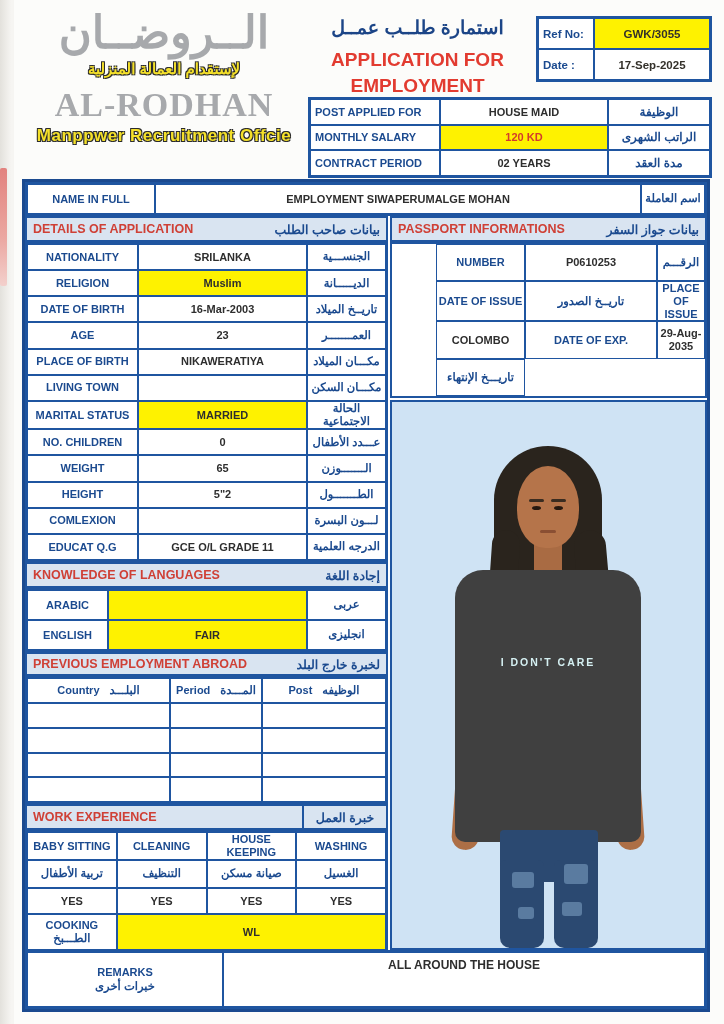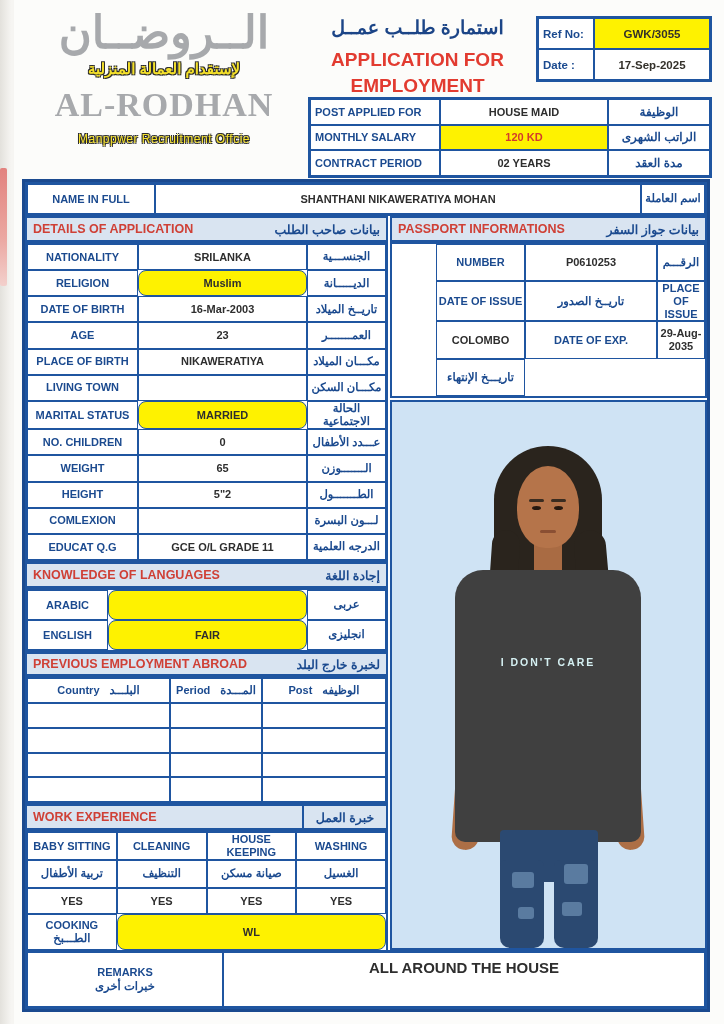--- a/index.html
+++ b/index.html
@@ -22,21 +22,21 @@
     background:linear-gradient(90deg,#e3e1dc, #f6f5f2 80%);}
   .scan-pink{position:absolute;left:0;top:168px;width:7px;height:118px;
     background:linear-gradient(180deg,#e2827e,#eba8a2 60%,#f3d0cc);border-radius:2px;}
   
   .logo{position:absolute;left:24px;top:8px;width:280px;text-align:center;}
   .logo-ar{font-size:45px;font-weight:bold;color:#a7a9ac;line-height:1.1;letter-spacing:2px;}
   .logo-ar-sub{margin-top:2px;font-size:15px;font-weight:bold;color:#f4e02a;
     text-shadow:-1px -1px 0 #2b2b2b,1px -1px 0 #2b2b2b,-1px 1px 0 #2b2b2b,1px 1px 0 #2b2b2b;}
   .logo-en{margin-top:8px;font-family:"Liberation Serif",serif;font-size:34px;font-weight:bold;
     color:#a7a9ac;letter-spacing:1px;}
-  .logo-en-sub{margin-top:8px;font-size:12px;font-weight:normal;color:#f4e02a;letter-spacing:.5px;
+  .logo-en-sub{margin-top:2px;font-size:17px;font-weight:bold;color:#f4e02a;letter-spacing:.5px;
     text-shadow:-1px -1px 0 #2b2b2b,1px -1px 0 #2b2b2b,-1px 1px 0 #2b2b2b,1px 1px 0 #2b2b2b;}
   .title-block{position:absolute;left:305px;top:16px;width:225px;text-align:center;}
   .title-ar{font-size:19px;font-weight:bold;color:#1c4587;direction:rtl;}
   .title-en{margin-top:8px;font-size:19px;font-weight:bold;color:#e23b30;line-height:1.35;}
   .refbox{position:absolute;left:536px;top:16px;width:176px;border:2px solid var(--blue);
     display:grid;grid-template-columns:56px 1fr;grid-template-rows:31px 31px;background:#fff;}
   .refbox>div{border:1px solid var(--blue);display:flex;align-items:center;padding:0 4px;
     font-size:11.5px;font-weight:bold;color:var(--blue-dark);}
   .refbox .val{justify-content:center;color:#33302a;}
   .refbox .hl{background:var(--yellow);}
@@ -51,21 +51,21 @@
   
   .main{position:absolute;left:22px;top:179px;width:688px;height:833px;
     border:3px solid var(--blue-dark);background:#fff;}
   .sec{position:absolute;background:#fff;}
   
   .grid{display:grid;border:2px solid var(--blue);}
   .grid>div{border:1px solid var(--blue);display:flex;align-items:center;justify-content:center;
     font-size:11px;font-weight:bold;color:var(--ink);text-align:center;line-height:1.15;}
   .grid .lab{color:var(--blue-dark);}
   .grid .ar{color:var(--blue-dark);direction:rtl;font-size:11.5px;}
-  .grid .hl{background:var(--yellow);border-radius:8px;}
+  .grid .hl{background:var(--yellow);}
   
   .bar{display:flex;align-items:center;justify-content:space-between;background:var(--hdr-bg);
     border:2px solid var(--blue);padding:0 6px;gap:40px;}
   .bar .en{color:var(--red);font-weight:bold;font-size:12.5px;}
   .bar .arh{color:var(--blue-dark);font-weight:bold;font-size:12.5px;direction:rtl;}
   
   .name-row{left:0;top:0;width:682px;height:34px;grid-template-columns:128px 1fr 64px;}
   
   .details-bar{left:0;top:34px;width:363px;height:26px;}
   .details-table{left:0;top:60px;width:363px;height:320px;
@@ -86,21 +86,21 @@
   .work-table .span3{grid-column:2/5;}
   
   .pass-bar{left:365px;top:34px;width:317px;height:26px;}
   .pass-table{left:365px;top:60px;width:317px;height:156px;
     grid-template-columns:89px 132px 1fr;grid-auto-rows:1fr;padding-left:44px;}
   .photo{left:365px;top:218px;width:317px;height:550px;border:2px solid var(--blue);
     background:#cfe3f4;position:absolute;overflow:hidden;}
   
   .remarks{left:0;top:768px;width:682px;height:59px;grid-template-columns:196px 1fr;}
   .remarks .lab{flex-direction:column;justify-content:center;line-height:1.3;}
-  .remarks .val{align-items:flex-start;padding-top:6px;font-size:15px;}
+  .remarks .val{align-items:flex-start;padding-top:6px;font-size:12px;}
   
   .photo *{position:absolute;}
   .hair-back{left:102px;top:44px;width:108px;height:252px;background:#2a241d;
     border-radius:54px 54px 34px 34px;}
   .hair-lock-l{left:94px;top:128px;width:28px;height:200px;background:#2a241d;
     border-radius:14px;transform:rotate(4deg);}
   .hair-lock-r{left:190px;top:128px;width:32px;height:216px;background:#2a241d;
     border-radius:16px;transform:rotate(-5deg);}
   .face{left:125px;top:64px;width:62px;height:82px;background:#b5744a;border-radius:50% 50% 46% 46%;}
   .brow{width:15px;height:3px;background:#3a2c20;border-radius:2px;top:33px;}
@@ -163,21 +163,21 @@
     <div class="ar">الراتب الشهرى</div>
     <div class="lab">CONTRACT PERIOD</div>
     <div class="val">02 YEARS</div>
     <div class="ar">مدة العقد</div>
   </div>
 
   <div class="main">
 
     <div class="sec grid name-row">
       <div class="lab">NAME IN FULL</div>
-      <div>SHANTHANI NIKAWERATIYA MOHAN</div>
+      <div>EMPLOYMENT SIWAPERUMALGE MOHAN</div>
       <div class="ar">اسم العاملة</div>
     </div>
 
     <div class="sec bar details-bar">
       <span class="en">DETAILS OF APPLICATION</span>
       <span class="arh">بيانات صاحب الطلب</span>
     </div>
     <div class="sec grid details-table">
       <div class="lab">NATIONALITY</div>
         <div>SRILANKA</div>

